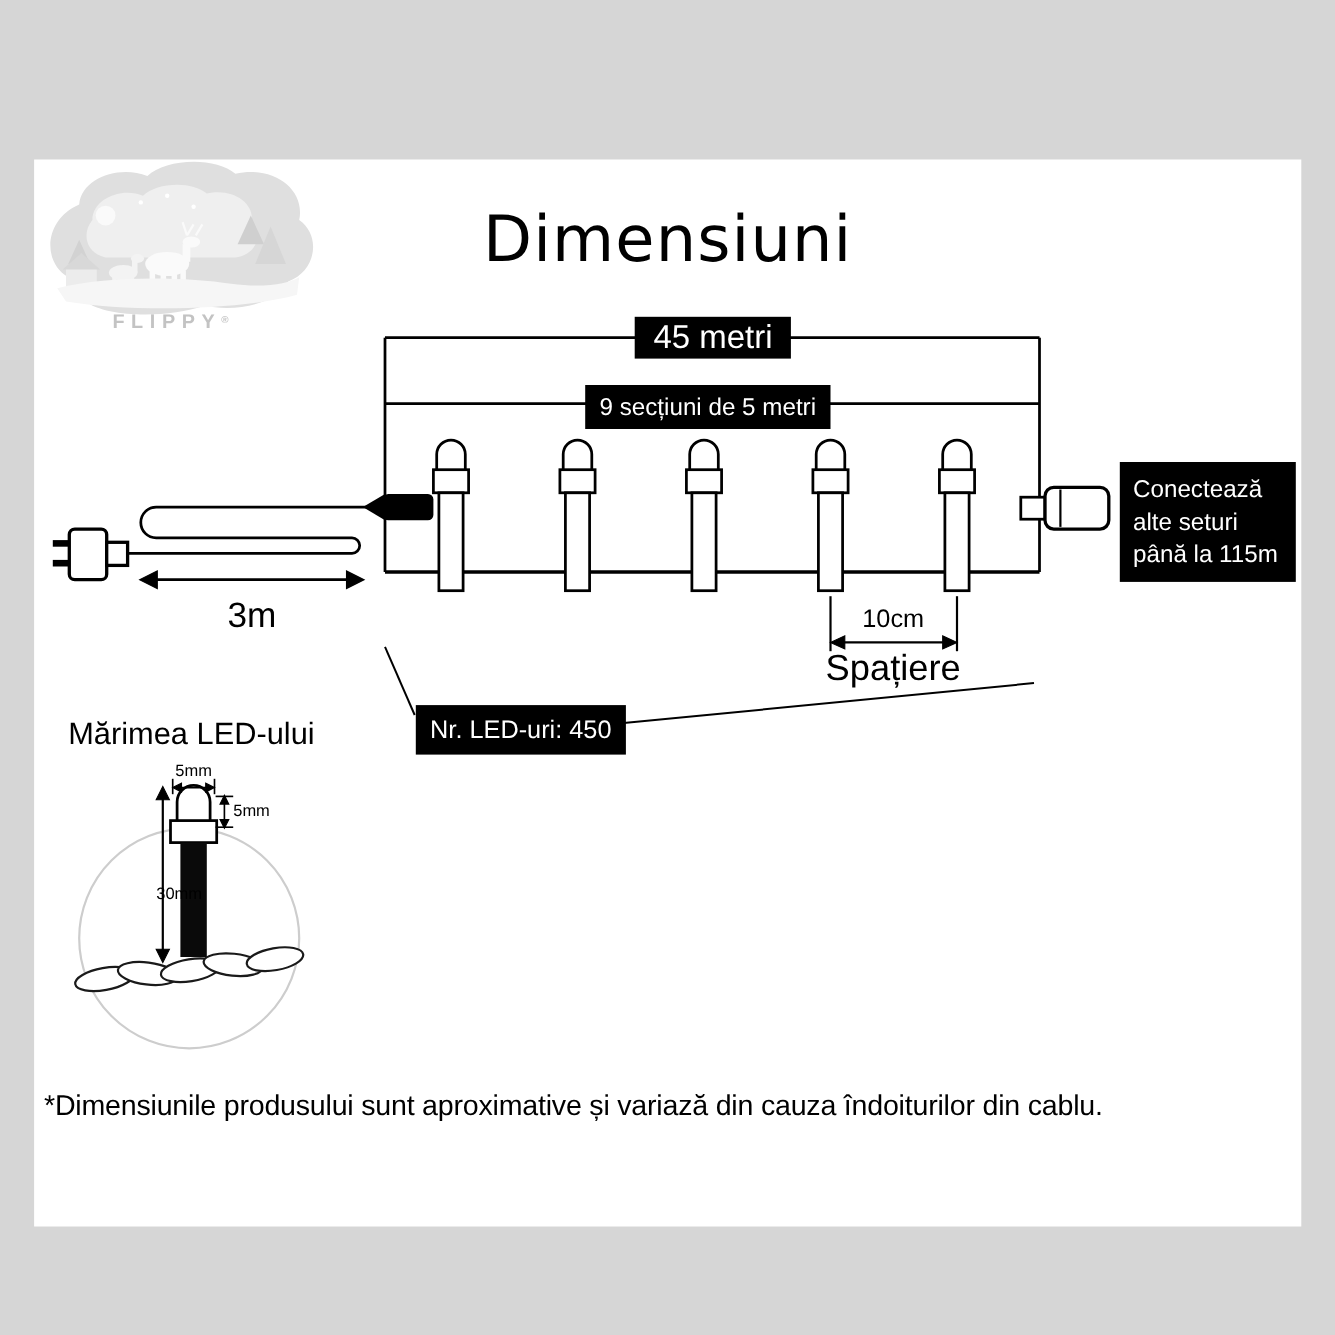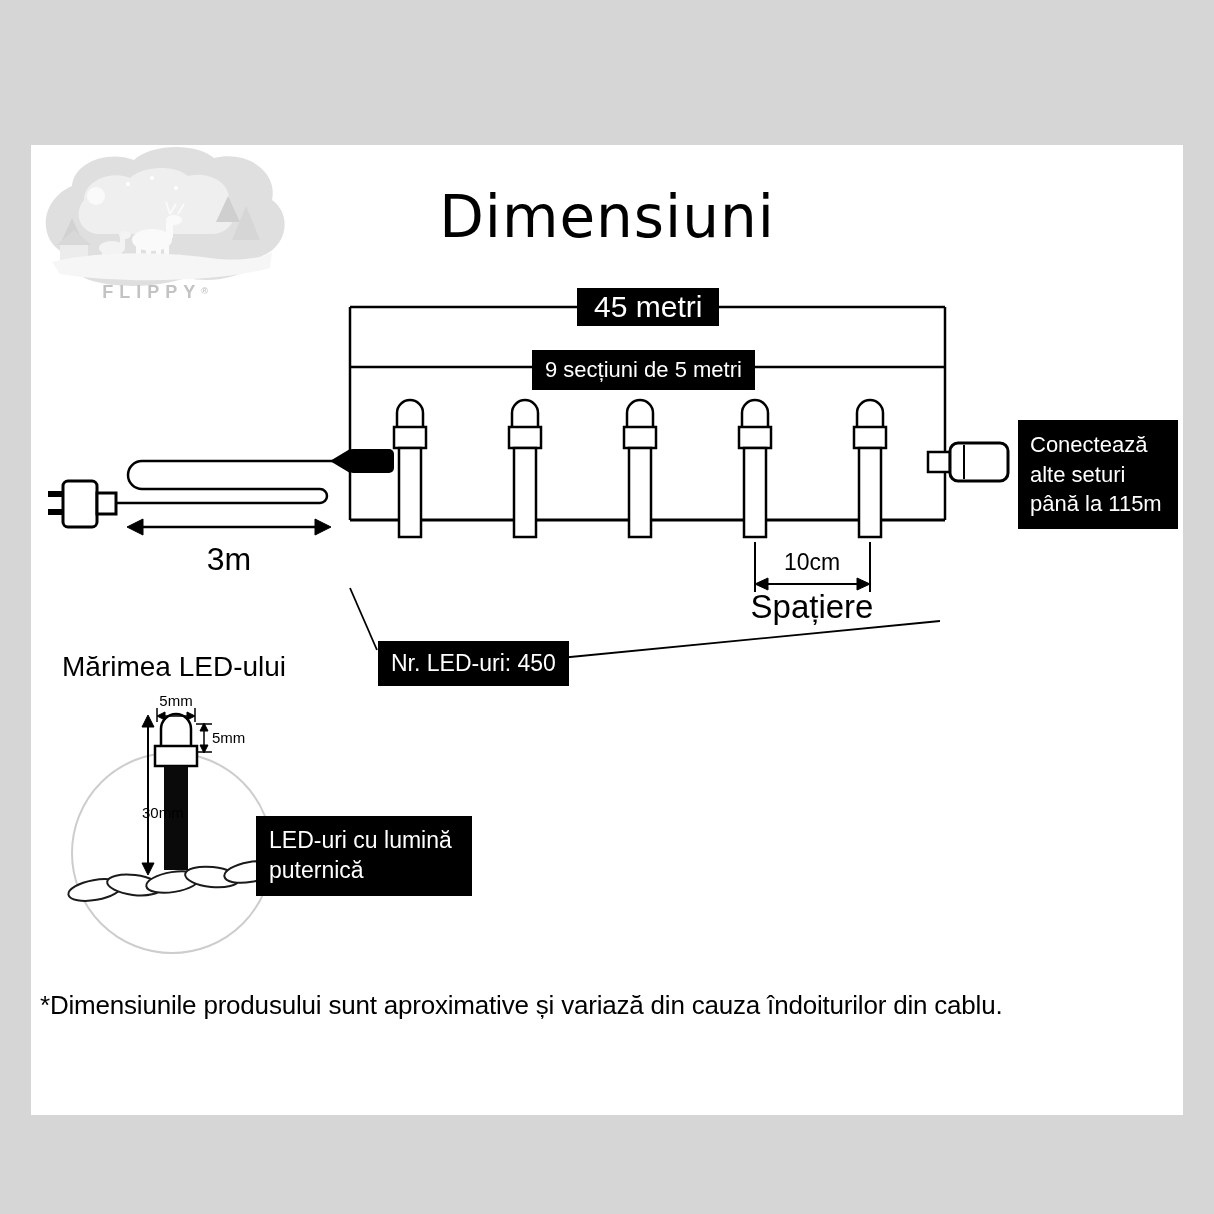--- a/index.html
+++ b/index.html
@@ -168,21 +168,20 @@
   </svg>
 
   <div class="abs brandname"><span>FLIPPY</span><span class="reg">®</span></div>
 
   <div class="abs title">Dimensiuni</div>
 
   <div class="abs blackbox box45">45 metri</div>
   <div class="abs blackbox box9">9 secțiuni de 5 metri</div>
   <div class="abs blackbox boxconn">Conectează alte seturi până la 115m</div>
   <div class="abs blackbox boxcount">Nr. LED-uri: 450</div>
-  <div class="abs blackbox boxcallout">LED-uri cu lumină puternică</div>
 
   <div class="abs t3m">3m</div>
   <div class="abs t10">10cm</div>
   <div class="abs tsp">Spațiere</div>
   <div class="abs tmar">Mărimea LED-ului</div>
   <div class="abs dim t5top">5mm</div>
   <div class="abs dim t5right">5mm</div>
   <div class="abs dim t30">30mm</div>
 
   <div class="abs footer">*Dimensiunile produsului sunt aproximative și variază din cauza îndoiturilor din cablu.</div>

